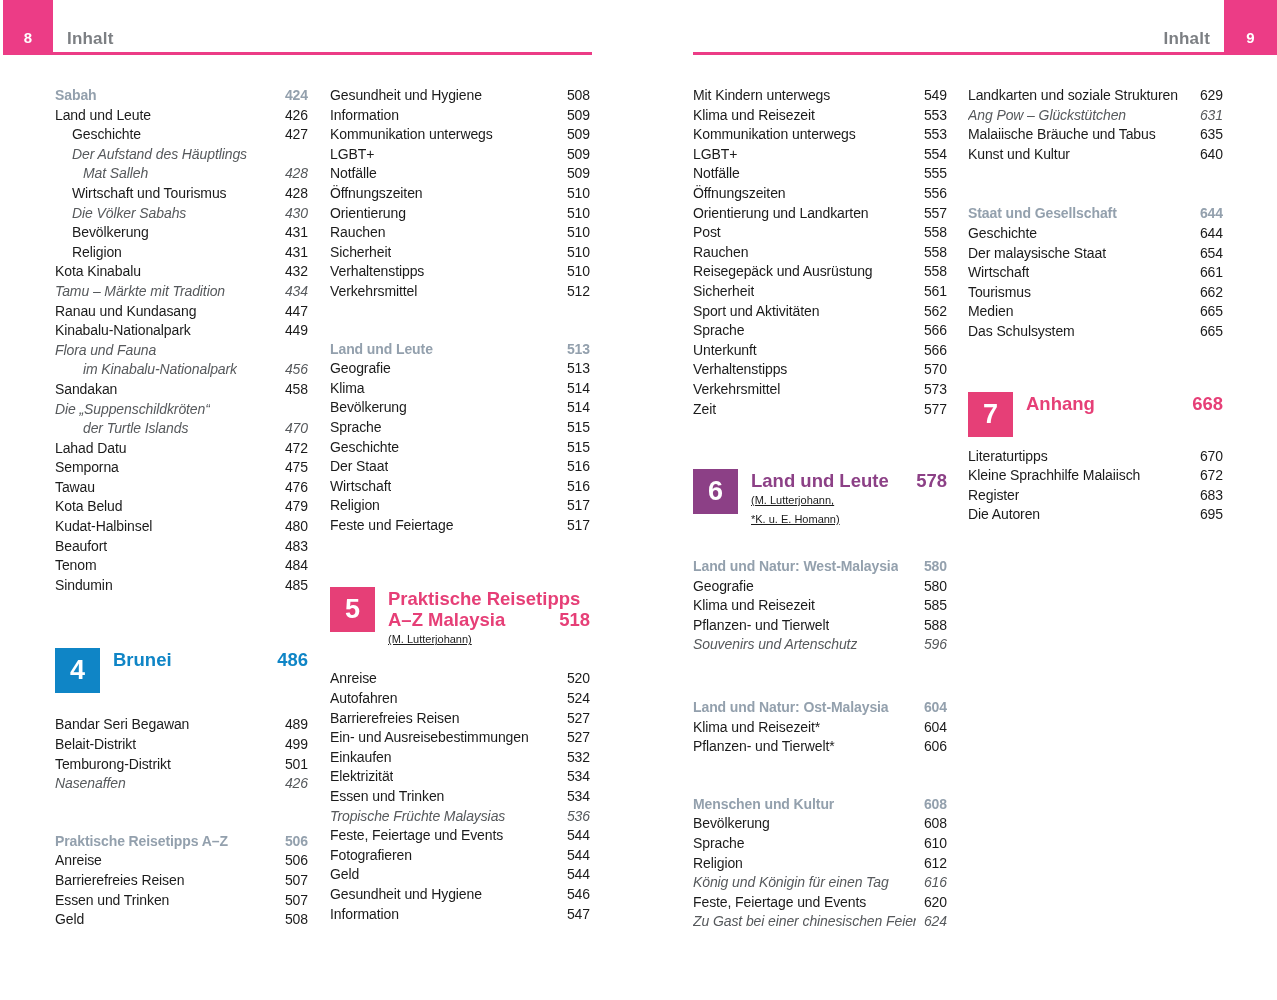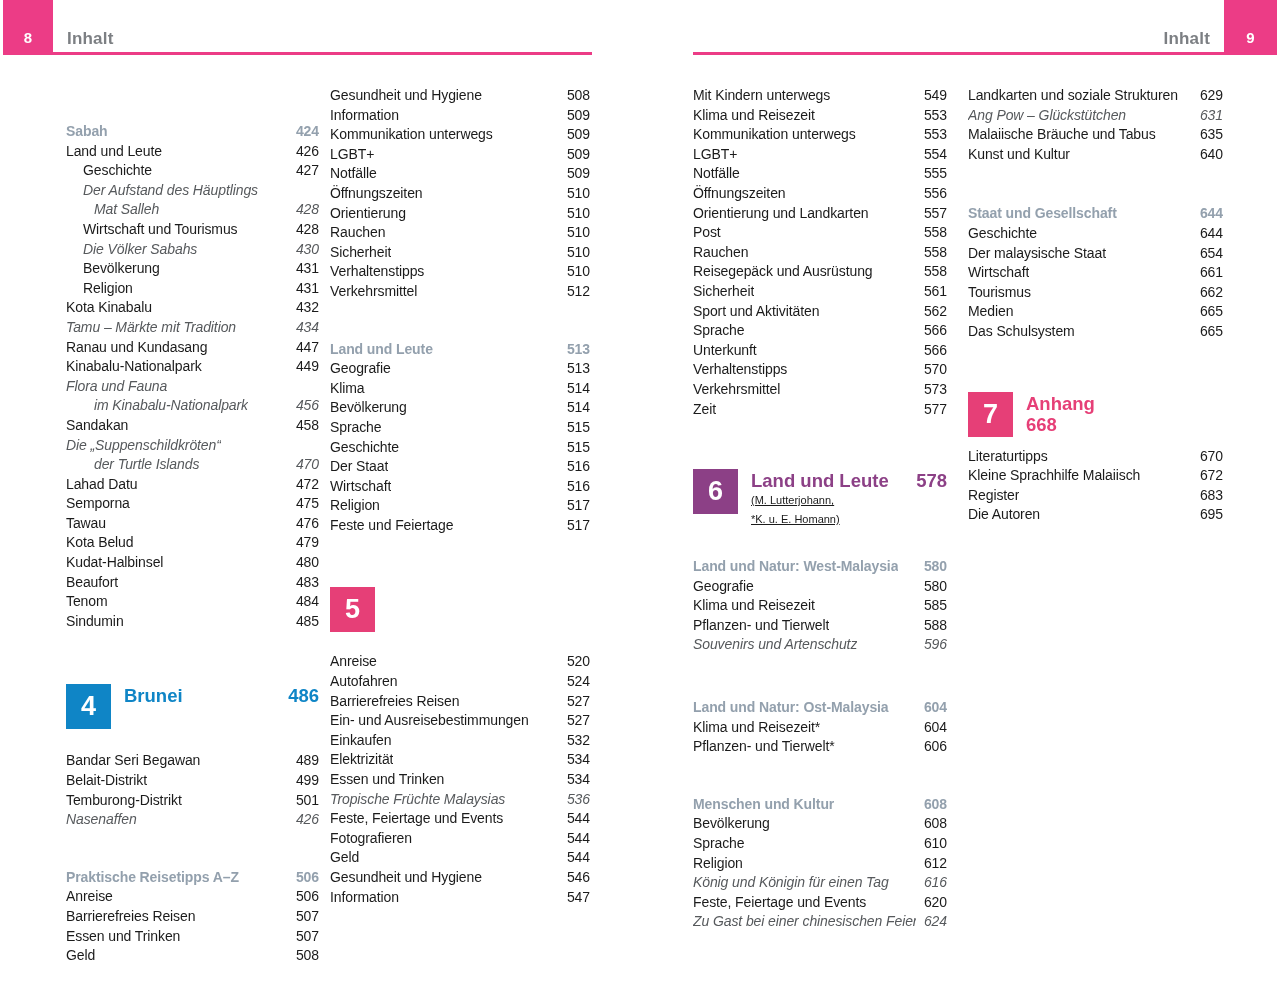--- a/index.html
+++ b/index.html
@@ -22,21 +22,21 @@
     position:absolute;top:29px;font-size:17px;font-weight:bold;
     color:var(--header_text,#7c7f83);letter-spacing:.2px;
   }
   .head-title-left{left:67px;}
   .head-title-right{right:67px;}
   .head-rule{position:absolute;top:52px;height:3px;background:var(--rule_pink,#ec3c86);}
   .head-rule-left{left:3px;width:589px;}
   .head-rule-right{left:693px;width:584px;}
   
   .col{position:absolute;top:86px;}
-  #col0{left:66px;width:253px;margin-top:36px;}
+  #col0{left:55px;width:253px;}
   #col1{left:330px;width:260px;}
   #col2{left:693px;width:254px;}
   #col3{left:968px;width:255px;}
   .row{
     display:flex;justify-content:space-between;align-items:baseline;
     height:19.6px;line-height:19.6px;font-size:14px;letter-spacing:-0.1px;
     white-space:nowrap;
   }
   .row .lbl{overflow:hidden;}
   .row .pg{margin-left:8px;}
@@ -50,21 +50,21 @@
     flex:0 0 45px;width:45px;height:45px;color:#ffffff;font-weight:bold;font-size:27px;
     display:flex;align-items:center;justify-content:center;
   }
   .chbody{flex:1;margin-left:13px;padding-top:1px;}
   .chline{display:flex;justify-content:space-between;font-weight:bold;
     font-size:18.5px;line-height:21px;white-space:nowrap;}
   .chsub{font-size:11px;line-height:19px;color:var(--body_text,#1b1b1b);font-weight:normal;text-decoration:underline;}
   .ch-blue .chbox{background:var(--blue,#0f85c6);}
   .ch-blue .chline{color:var(--blue,#0f85c6);gap:24px;}
   .ch-pink .chbox{background:var(--pink,#e63f77);}
-  .ch-pink .chline{color:var(--pink,#e63f77);flex-direction:column;}
+  .ch-pink .chline{color:var(--pink,#e63f77);}
   .ch-purple .chbox{background:var(--purple,#8c4086);}
   .ch-purple .chline{color:var(--purple,#8c4086);}
 </style>
 </head>
 <body>
 
 <div class="pagenum-box pagenum-left">
   <span>8</span>
 </div>
 <div class="head-title head-title-left">Inhalt</div>
@@ -309,20 +309,30 @@
       <span class="lbl">Religion</span>
       <span class="pg">517</span>
     </div>
     <div class="row entry">
       <span class="lbl">Feste und Feiertage</span>
       <span class="pg">517</span>
     </div>
     <div style="height: 52px;"></div>
     <div class="chapter ch-pink">
       <div class="chbox">5</div>
+      <div class="chbody">
+        <div class="chline">
+          <span class="lbl">Praktische Reisetipps</span>
+        </div>
+        <div class="chline">
+          <span class="lbl">A–Z Malaysia</span>
+          <span class="pg">518</span>
+        </div>
+        <div class="chsub">(M. Lutterjohann)</div>
+      </div>
     </div>
     <div style="height: 20px;"></div>
     <div class="row entry">
       <span class="lbl">Anreise</span>
       <span class="pg">520</span>
     </div>
     <div class="row entry">
       <span class="lbl">Autofahren</span>
       <span class="pg">524</span>
     </div>

